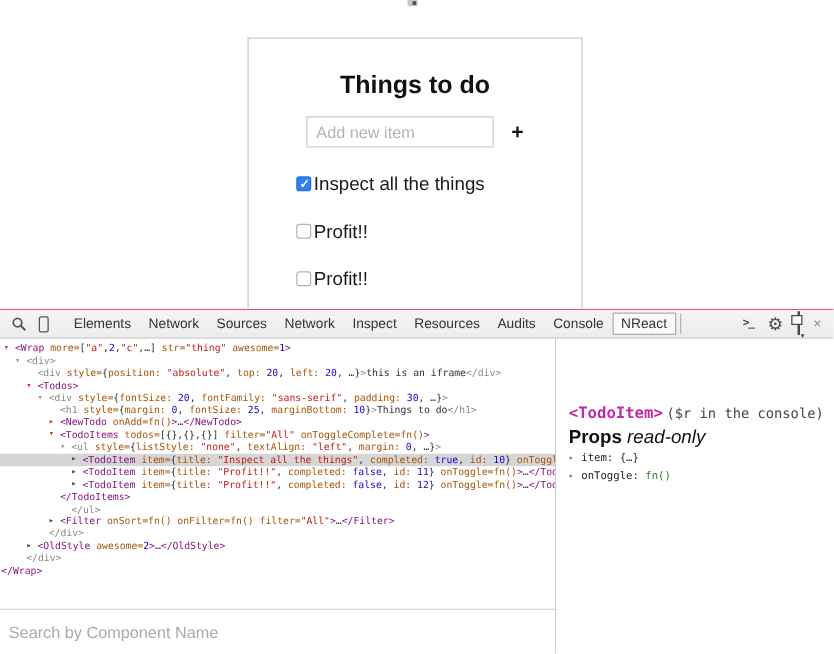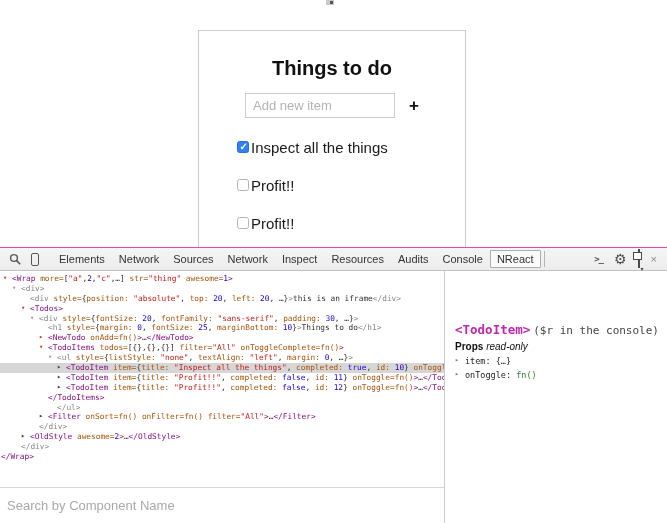--- a/index.html
+++ b/index.html
@@ -60,21 +60,21 @@
   .s-fn { color:var(--c-attr,#a5540a); }
   .s-pln { color:var(--c-pln,#333); }
   .search-bar { flex:none; height:36px; border-top:1px solid #d6d6d6; background:#fff; display:flex; align-items:center; }
   .search-input { width:100%; border:none; outline:none; font-size:13px; color:#333; padding:0 7px; font-family:"Liberation Sans",sans-serif; background:transparent; }
   .search-input::placeholder { color:#aaa; }
 
   .props-panel { flex:1; background:#fff; padding:7px 8px 0 10px; min-width:0; }
   .props-head { display:flex; justify-content:space-between; align-items:baseline;margin-top:44px; }
   .comp-name { font-family:"DejaVu Sans Mono",monospace; font-size:12.5px; font-weight:bold; color:var(--c-magenta,#c327ab); }
   .console-hint { font-family:"DejaVu Sans Mono",monospace; font-size:11px; color:#444; white-space:nowrap; }
-  .props-title { margin-top:4px; font-size:10px; color:#111; }
+  .props-title { margin-top:4px; font-size:15px; color:#111; }
   .props-title .bold { font-weight:bold; }
   .props-title .ro { font-style:italic; font-weight:normal; }
   .prop-row { position:relative; margin-top:4px; padding-left:10px; font-family:"DejaVu Sans Mono",monospace; font-size:8.5px; color:#222; }
   .prop-row .parrow { position:absolute; left:0; top:0; font-size:6.5px; color:#777; }
   .pv-object { color:#222; }
   .pv-function { color:var(--c-fn-green,#2e7d32); }
 </style>
 </head>
 <body>
 

